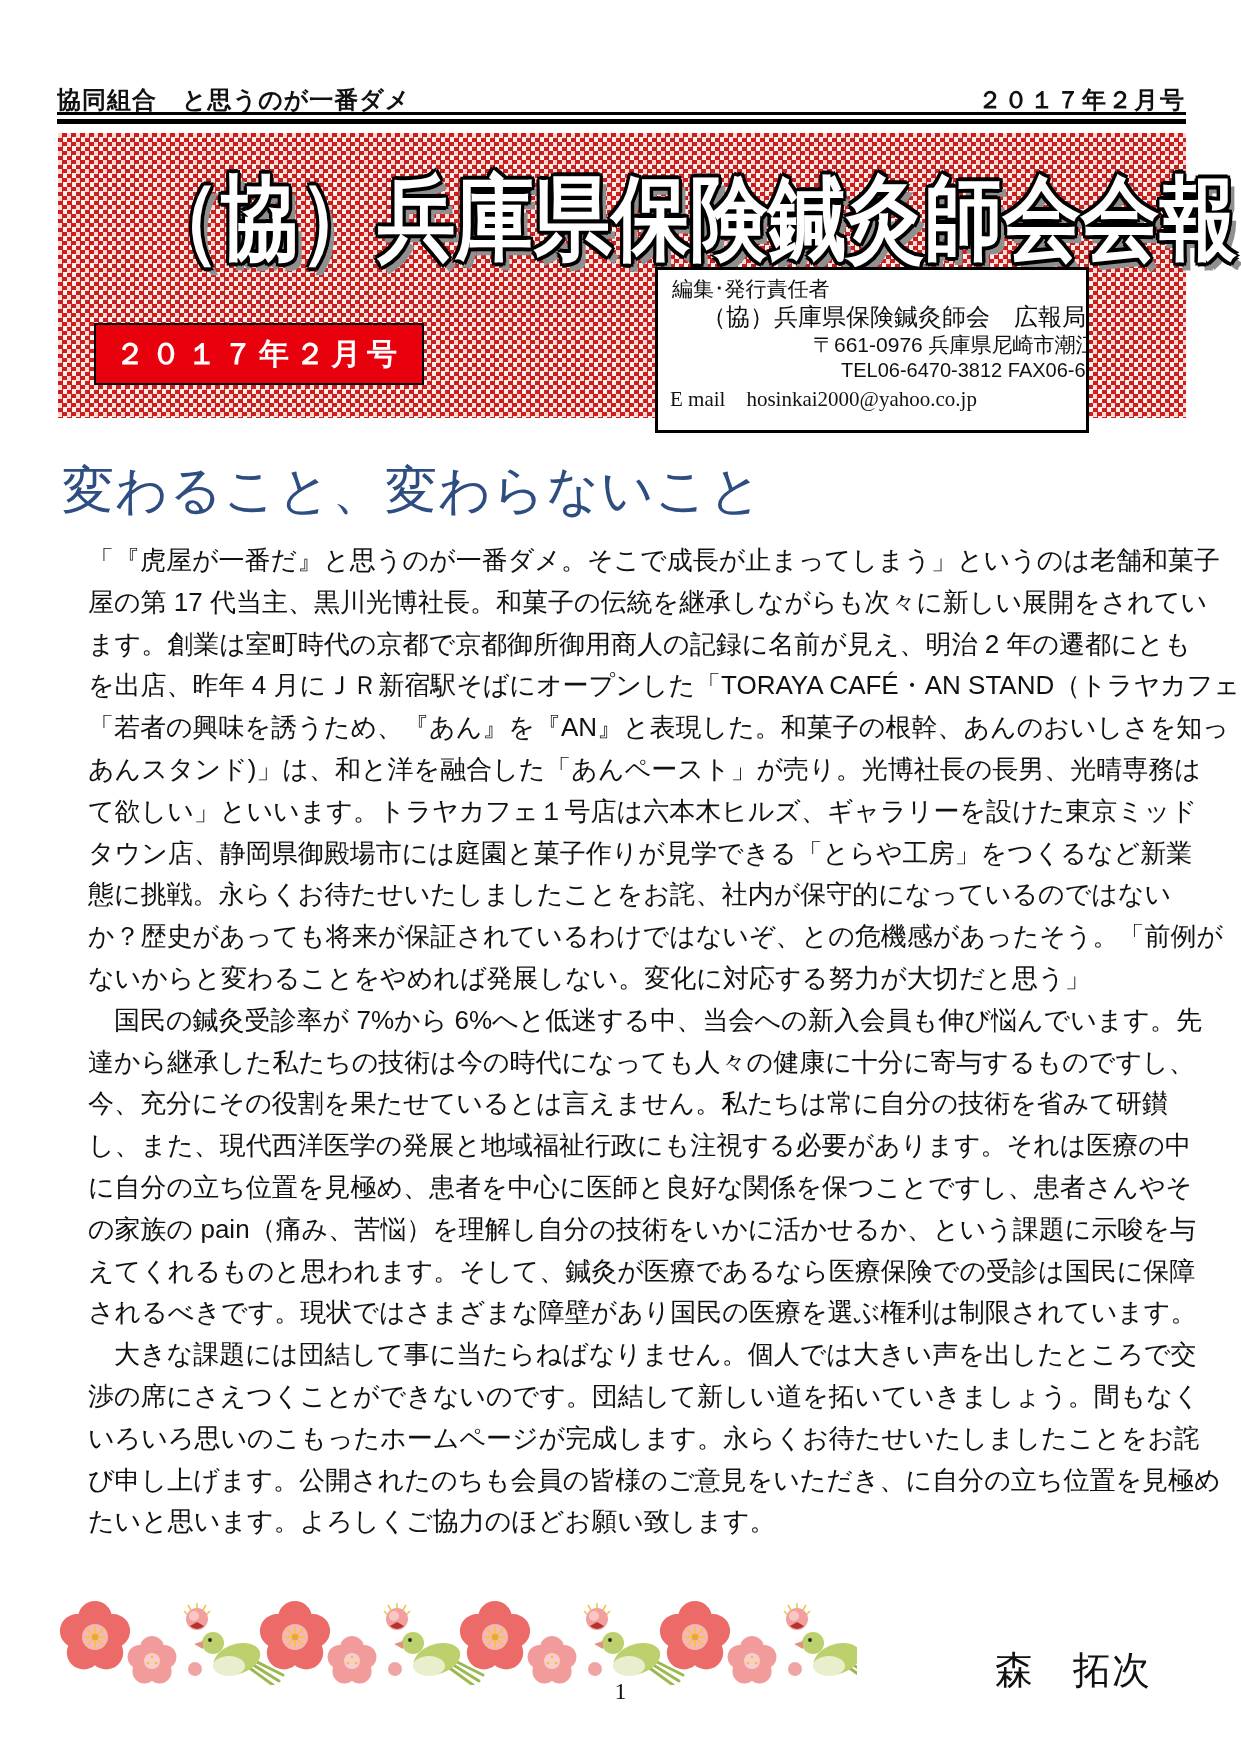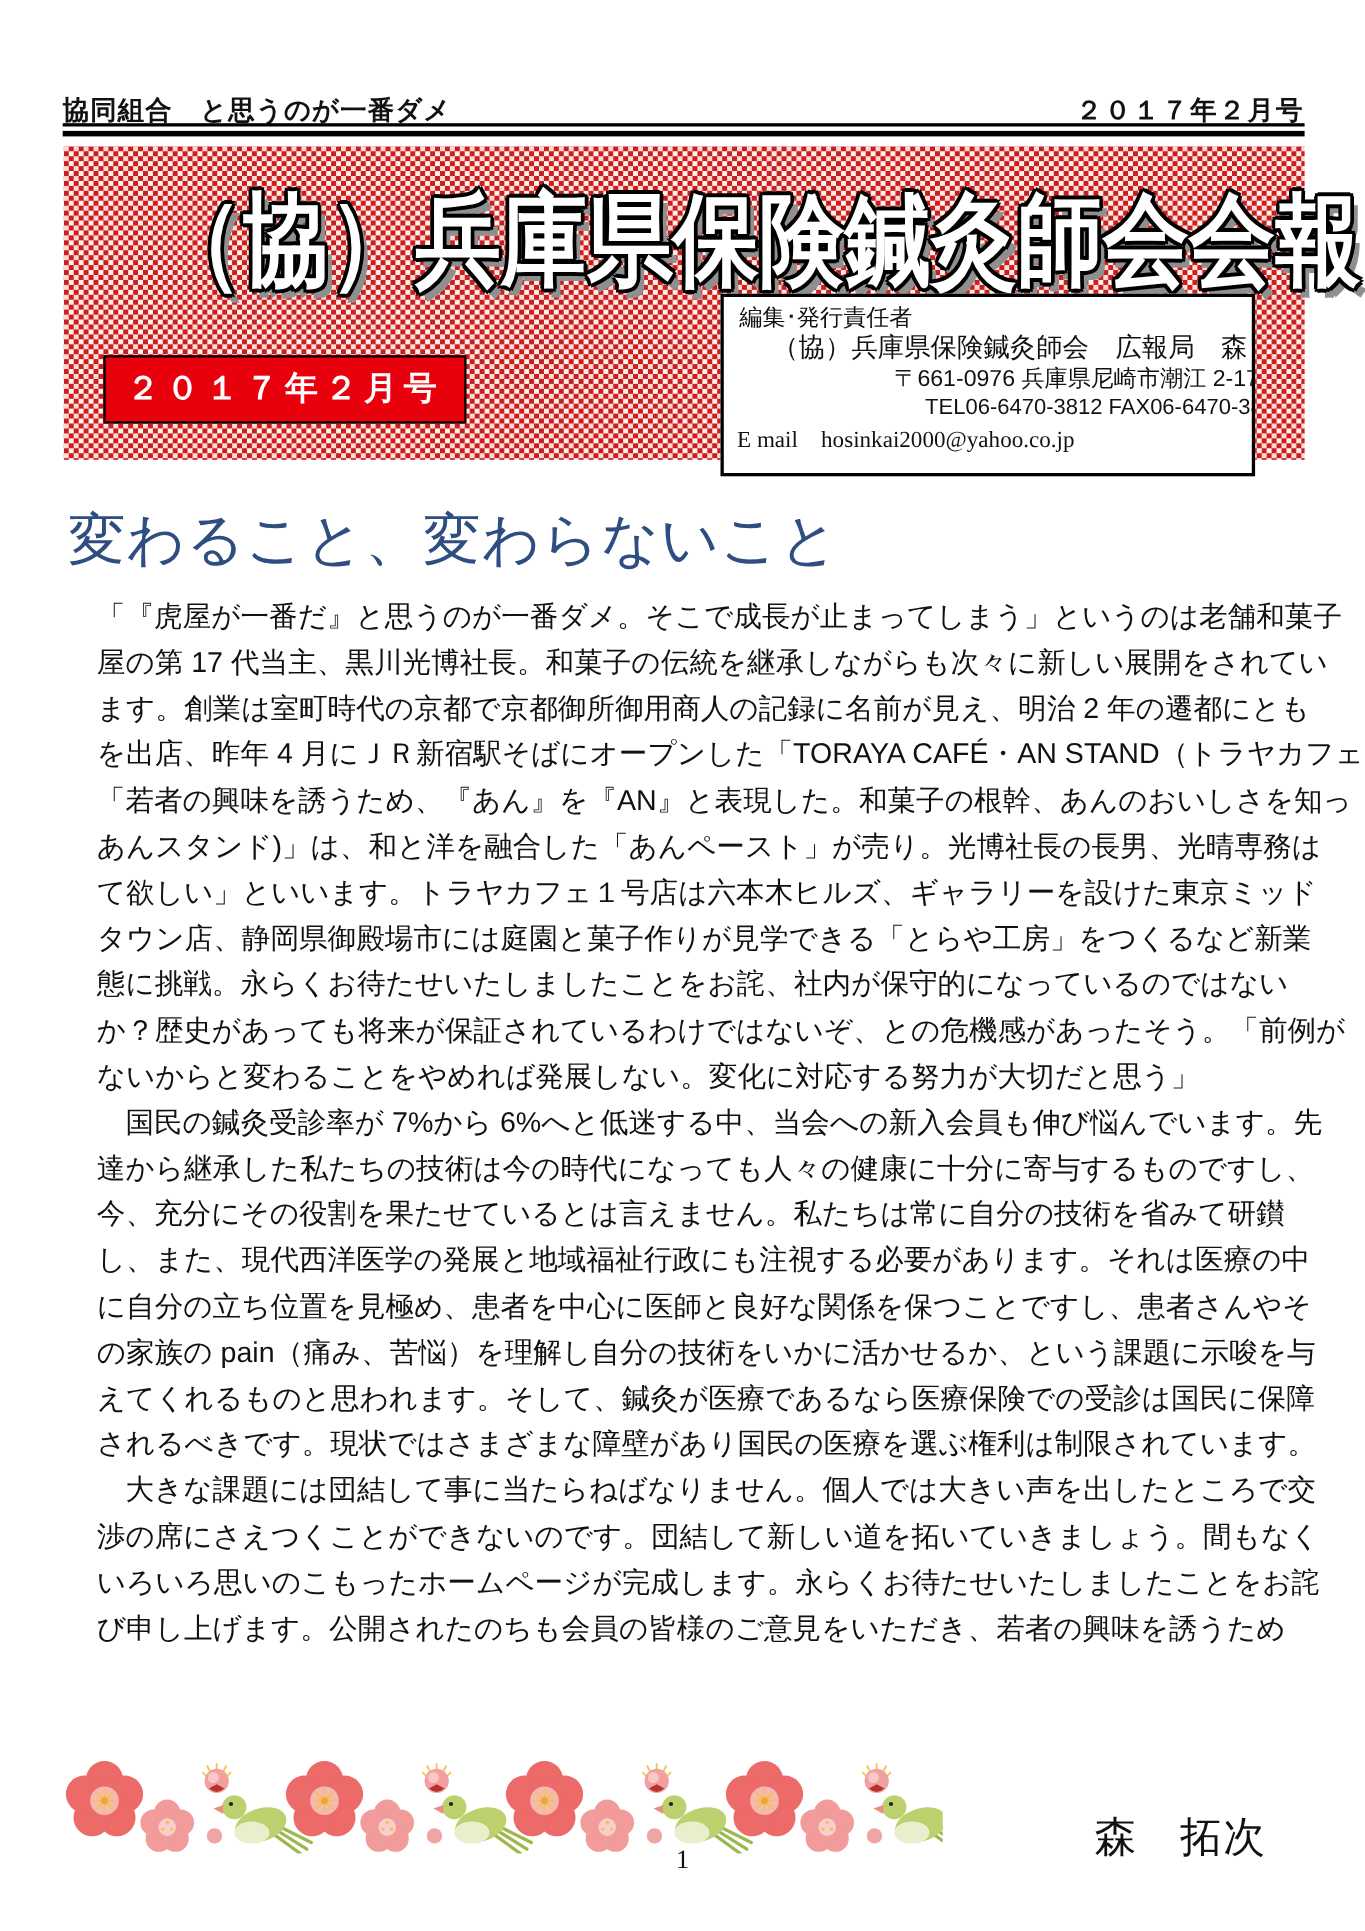--- a/index.html
+++ b/index.html
@@ -18,21 +18,21 @@
   .banner-title{position:absolute;left:0;right:0;top:24px;text-align:center;white-space:nowrap;
     font-size:92px;font-weight:bold;color:#fff;letter-spacing:0px;
     transform:scaleX(0.85);transform-origin:50% 0;
     text-shadow:-3px -3px 0 #000,3px -3px 0 #000,-3px 3px 0 #000,3px 3px 0 #000,
       -4px 0 0 #000,4px 0 0 #000,0 -4px 0 #000,0 4px 0 #000,8px 8px 0 #8f8f8f;}
   .issue-box{position:absolute;left:36px;top:190px;width:326px;height:58px;background:#e8000d;
     border:2px solid #000;color:#fff;font-size:30px;font-weight:bold;letter-spacing:6px;
     text-align:center;line-height:58px;}
 
   
-  .pub-box{left:655px;top:267px;width:486px;height:166px;background:#fff;border:3px solid #000;
+  .pub-box{left:655px;top:267px;width:434px;height:166px;background:#fff;border:3px solid #000;
     box-sizing:border-box;overflow:hidden;}
   .pub-box div{white-space:nowrap;}
   .pub-role{margin:6px 0 0 14px;font-size:21px;line-height:25px;}
   .pub-name{margin:2px 0 0 44px;font-size:24px;line-height:27px;}
   .pub-addr{margin:3px 0 0 155px;font-size:21px;line-height:24px;}
   .pub-tel{margin:2px 0 0 183px;font-size:20px;line-height:23px;}
   .pub-mail{margin:5px 0 0 12px;font-size:21px;line-height:24px;font-family:"Liberation Serif",serif;}
   .pub-url{margin:2px 0 0 12px;font-size:21px;line-height:24px;font-family:"Liberation Serif",serif;}
 
   
@@ -89,21 +89,22 @@
     <div class="body-line">達から継承した私たちの技術は今の時代になっても人々の健康に十分に寄与するものですし、</div>
     <div class="body-line">今、充分にその役割を果たせているとは言えません。私たちは常に自分の技術を省みて研鑚</div>
     <div class="body-line">し、また、現代西洋医学の発展と地域福祉行政にも注視する必要があります。それは医療の中</div>
     <div class="body-line">に自分の立ち位置を見極め、患者を中心に医師と良好な関係を保つことですし、患者さんやそ</div>
     <div class="body-line">の家族の pain（痛み、苦悩）を理解し自分の技術をいかに活かせるか、という課題に示唆を与</div>
     <div class="body-line">えてくれるものと思われます。そして、鍼灸が医療であるなら医療保険での受診は国民に保障</div>
     <div class="body-line para-end">されるべきです。現状ではさまざまな障壁があり国民の医療を選ぶ権利は制限されています。</div>
     <div class="body-line">　大きな課題には団結して事に当たらねばなりません。個人では大きい声を出したところで交</div>
     <div class="body-line">渉の席にさえつくことができないのです。団結して新しい道を拓いていきましょう。間もなく</div>
     <div class="body-line">いろいろ思いのこもったホームページが完成します。永らくお待たせいたしましたことをお詫</div>
-    <div class="body-line">び申し上げます。公開されたのちも会員の皆様のご意見をいただき、若者の興味を誘うため</div>
+    <div class="body-line">び申し上げます。公開されたのちも会員の皆様のご意見をいただき、に自分の立ち位置を見極め</div>
+    <div class="body-line para-end">たいと思います。よろしくご協力のほどお願い致します。</div>
   </div>
 
 <svg class="abs flower-border" width="800" height="88" viewBox="0 0 800 88" xmlns="http://www.w3.org/2000/svg" xmlns:xlink="http://www.w3.org/1999/xlink">
   <defs>
     <g id="floral-unit">
 
       <g transform="translate(38,40)">
         <circle cx="0" cy="-19" r="17" fill="#ec6a68"></circle>
         <circle cx="18.1" cy="-5.9" r="17" fill="#ec6a68"></circle>
         <circle cx="11.2" cy="15.4" r="17" fill="#ec6a68"></circle>

